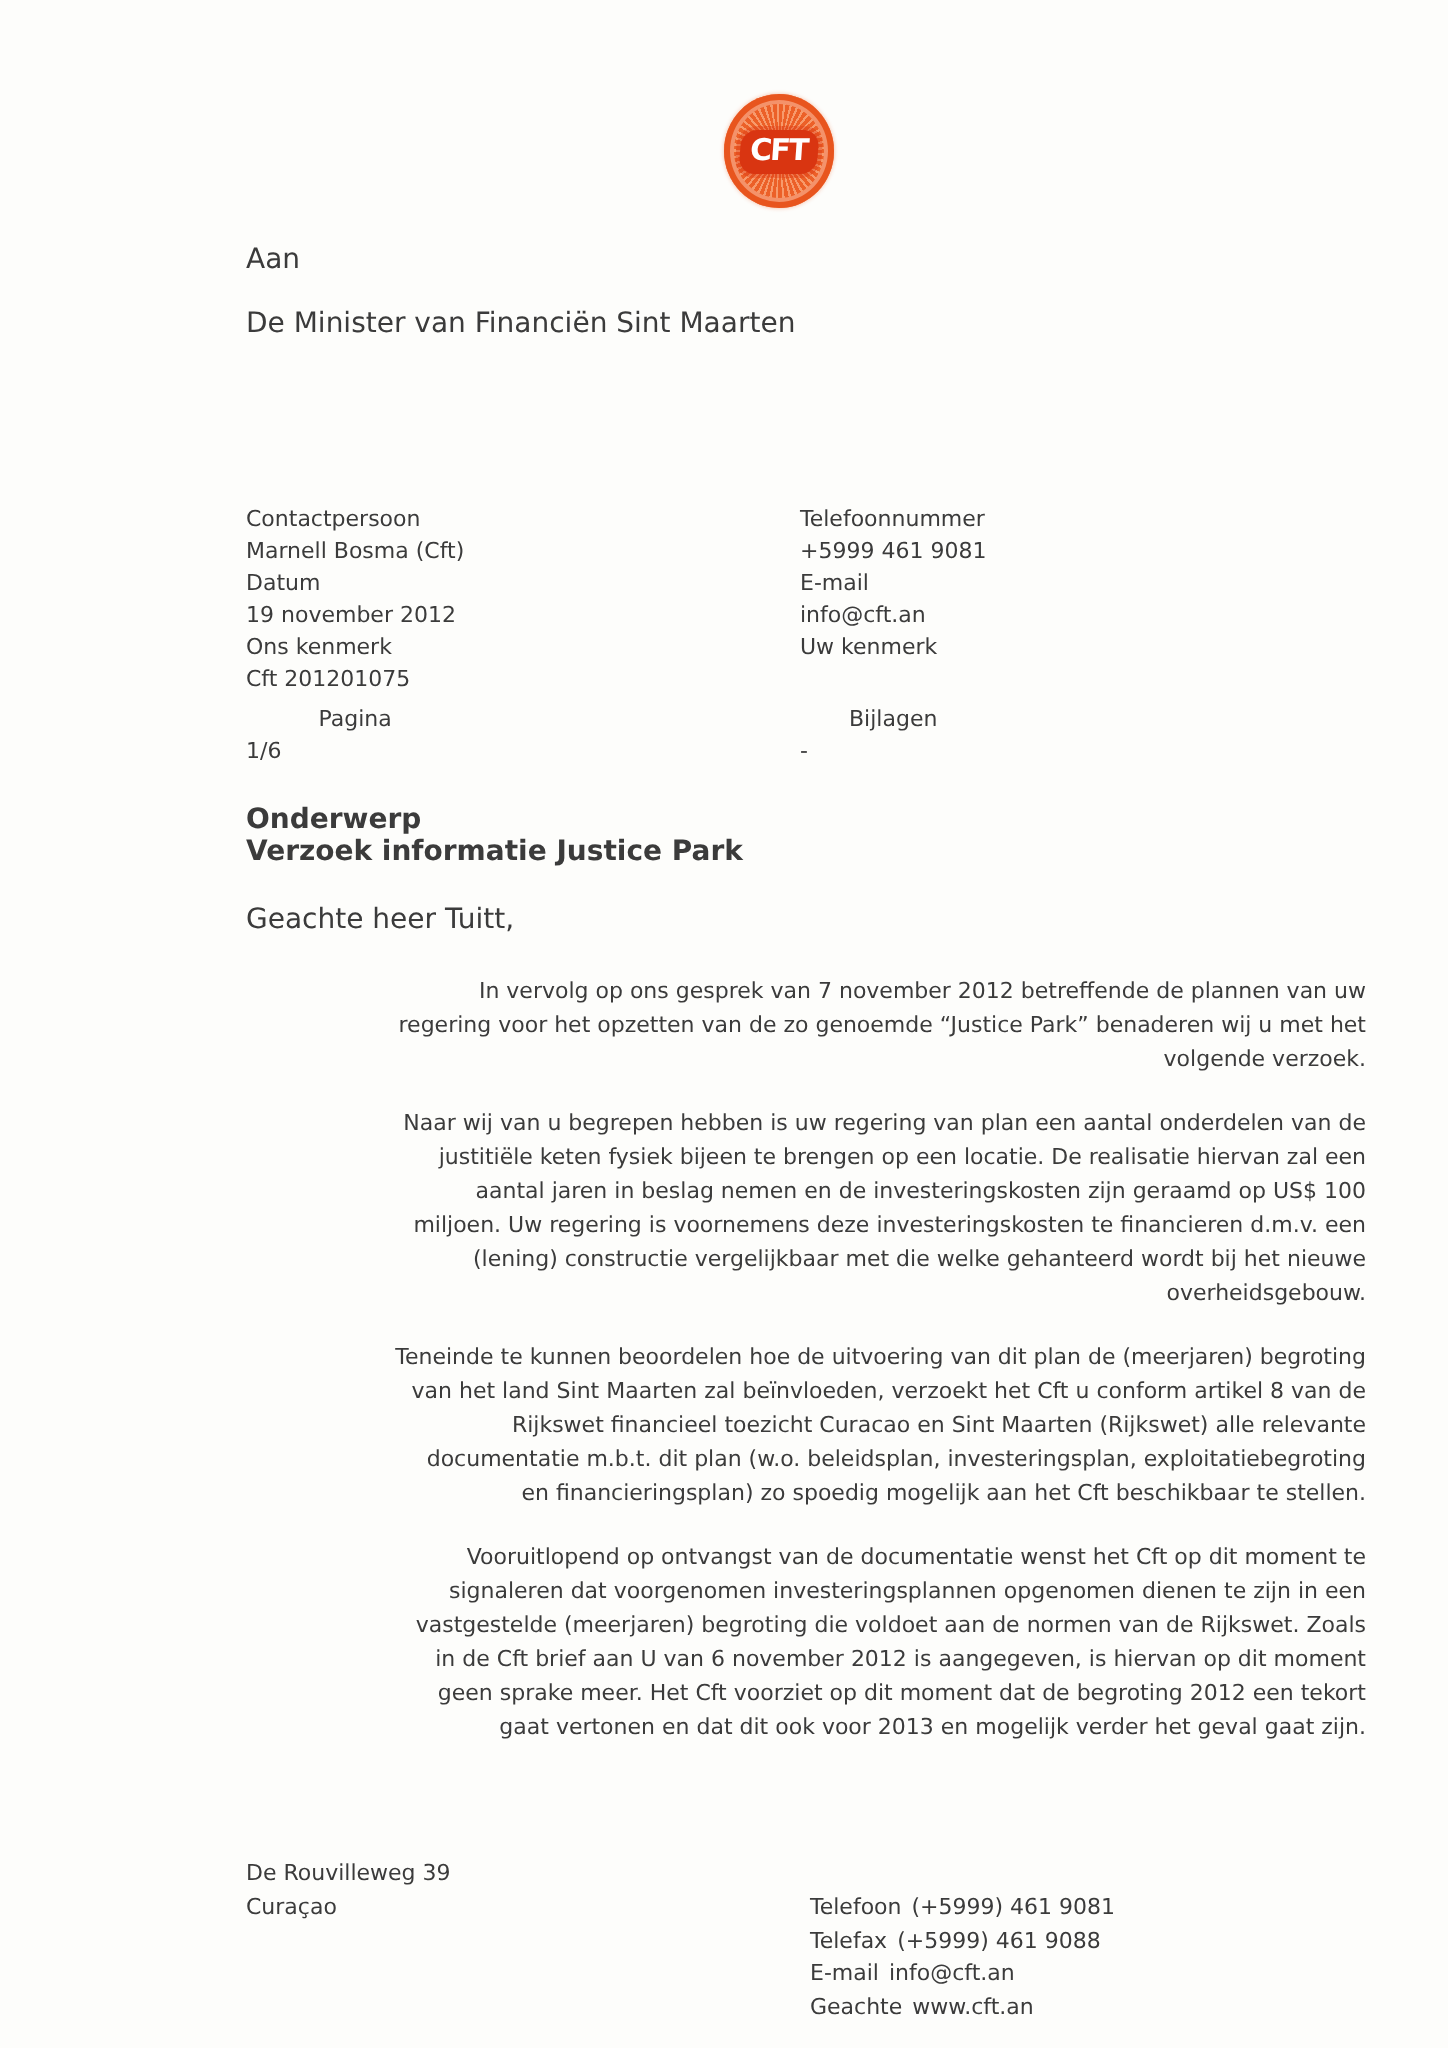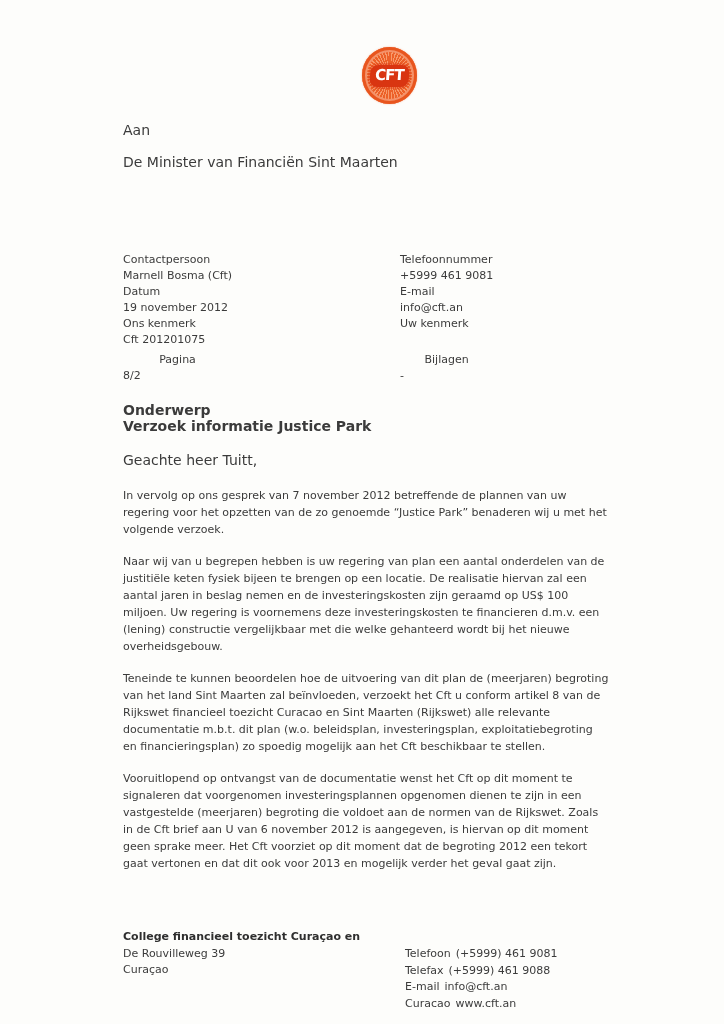--- a/index.html
+++ b/index.html
@@ -62,20 +62,21 @@
   .body-text {
     left: 123px;
     top: 487px;
     width: 560px;
     font-size: 11px;
   }
   .body-text p {
     margin: 0 0 15px 0;
     line-height: 17px;
     white-space: pre-line;
+    text-align: right;
   }
   
   .footer-left { left: 123px; top: 929px; font-size: 11px; }
   .footer-left div { height: 16.5px; line-height: 16.5px; }
   .footer-left .org { font-weight: bold; color: #2e2e2e; }
   .footer-right { left: 405px; top: 946px; font-size: 11px; }
   .footer-right div { height: 16.5px; line-height: 16.5px; }
   .footer-right .flabel { display: inline-block; min-width: 0; }
   .footer-right .fvalue { margin-left: 5px; }
 </style>
@@ -92,21 +93,21 @@
   <div class="abs t11 recipient-name">De Minister van Financiën Sint Maarten</div>
 
   <div class="abs info-col info-left">
     <div class="info-row">Contactpersoon</div>
     <div class="info-row">Marnell Bosma (Cft)</div>
     <div class="info-row">Datum</div>
     <div class="info-row">19 november 2012</div>
     <div class="info-row">Ons kenmerk</div>
     <div class="info-row">Cft 201201075</div>
     <div class="info-row gap">Pagina</div>
-    <div class="info-row">8/2</div>
+    <div class="info-row">1/6</div>
   </div>
 
   <div class="abs info-col info-right">
     <div class="info-row">Telefoonnummer</div>
     <div class="info-row">+5999 461 9081</div>
     <div class="info-row">E-mail</div>
     <div class="info-row">info@cft.an</div>
     <div class="info-row">Uw kenmerk</div>
     <div class="info-row"></div>
     <div class="info-row gap">Bijlagen</div>
@@ -137,33 +138,32 @@
 en financieringsplan) zo spoedig mogelijk aan het Cft beschikbaar te stellen.</p>
     <p>Vooruitlopend op ontvangst van de documentatie wenst het Cft op dit moment te
 signaleren dat voorgenomen investeringsplannen opgenomen dienen te zijn in een
 vastgestelde (meerjaren) begroting die voldoet aan de normen van de Rijkswet. Zoals
 in de Cft brief aan U van 6 november 2012 is aangegeven, is hiervan op dit moment
 geen sprake meer. Het Cft voorziet op dit moment dat de begroting 2012 een tekort
 gaat vertonen en dat dit ook voor 2013 en mogelijk verder het geval gaat zijn.</p>
   </div>
 
   <div class="abs footer-left">
-    <div class="org">College financieel toezicht Curaçao en</div>
     <div>De Rouvilleweg 39</div>
     <div>Curaçao</div>
   </div>
 
   <div class="abs footer-right">
     <div>
       <span class="flabel">Telefoon</span><span class="fvalue">(+5999) 461 9081</span>
     </div>
     <div>
       <span class="flabel">Telefax</span><span class="fvalue">(+5999) 461 9088</span>
     </div>
     <div>
       <span class="flabel">E-mail</span><span class="fvalue">info@cft.an</span>
     </div>
     <div>
-      <span class="flabel">Curacao</span><span class="fvalue">www.cft.an</span>
+      <span class="flabel">Geachte</span><span class="fvalue">www.cft.an</span>
     </div>
   </div>
 
 </div>
 
 </body></html>

